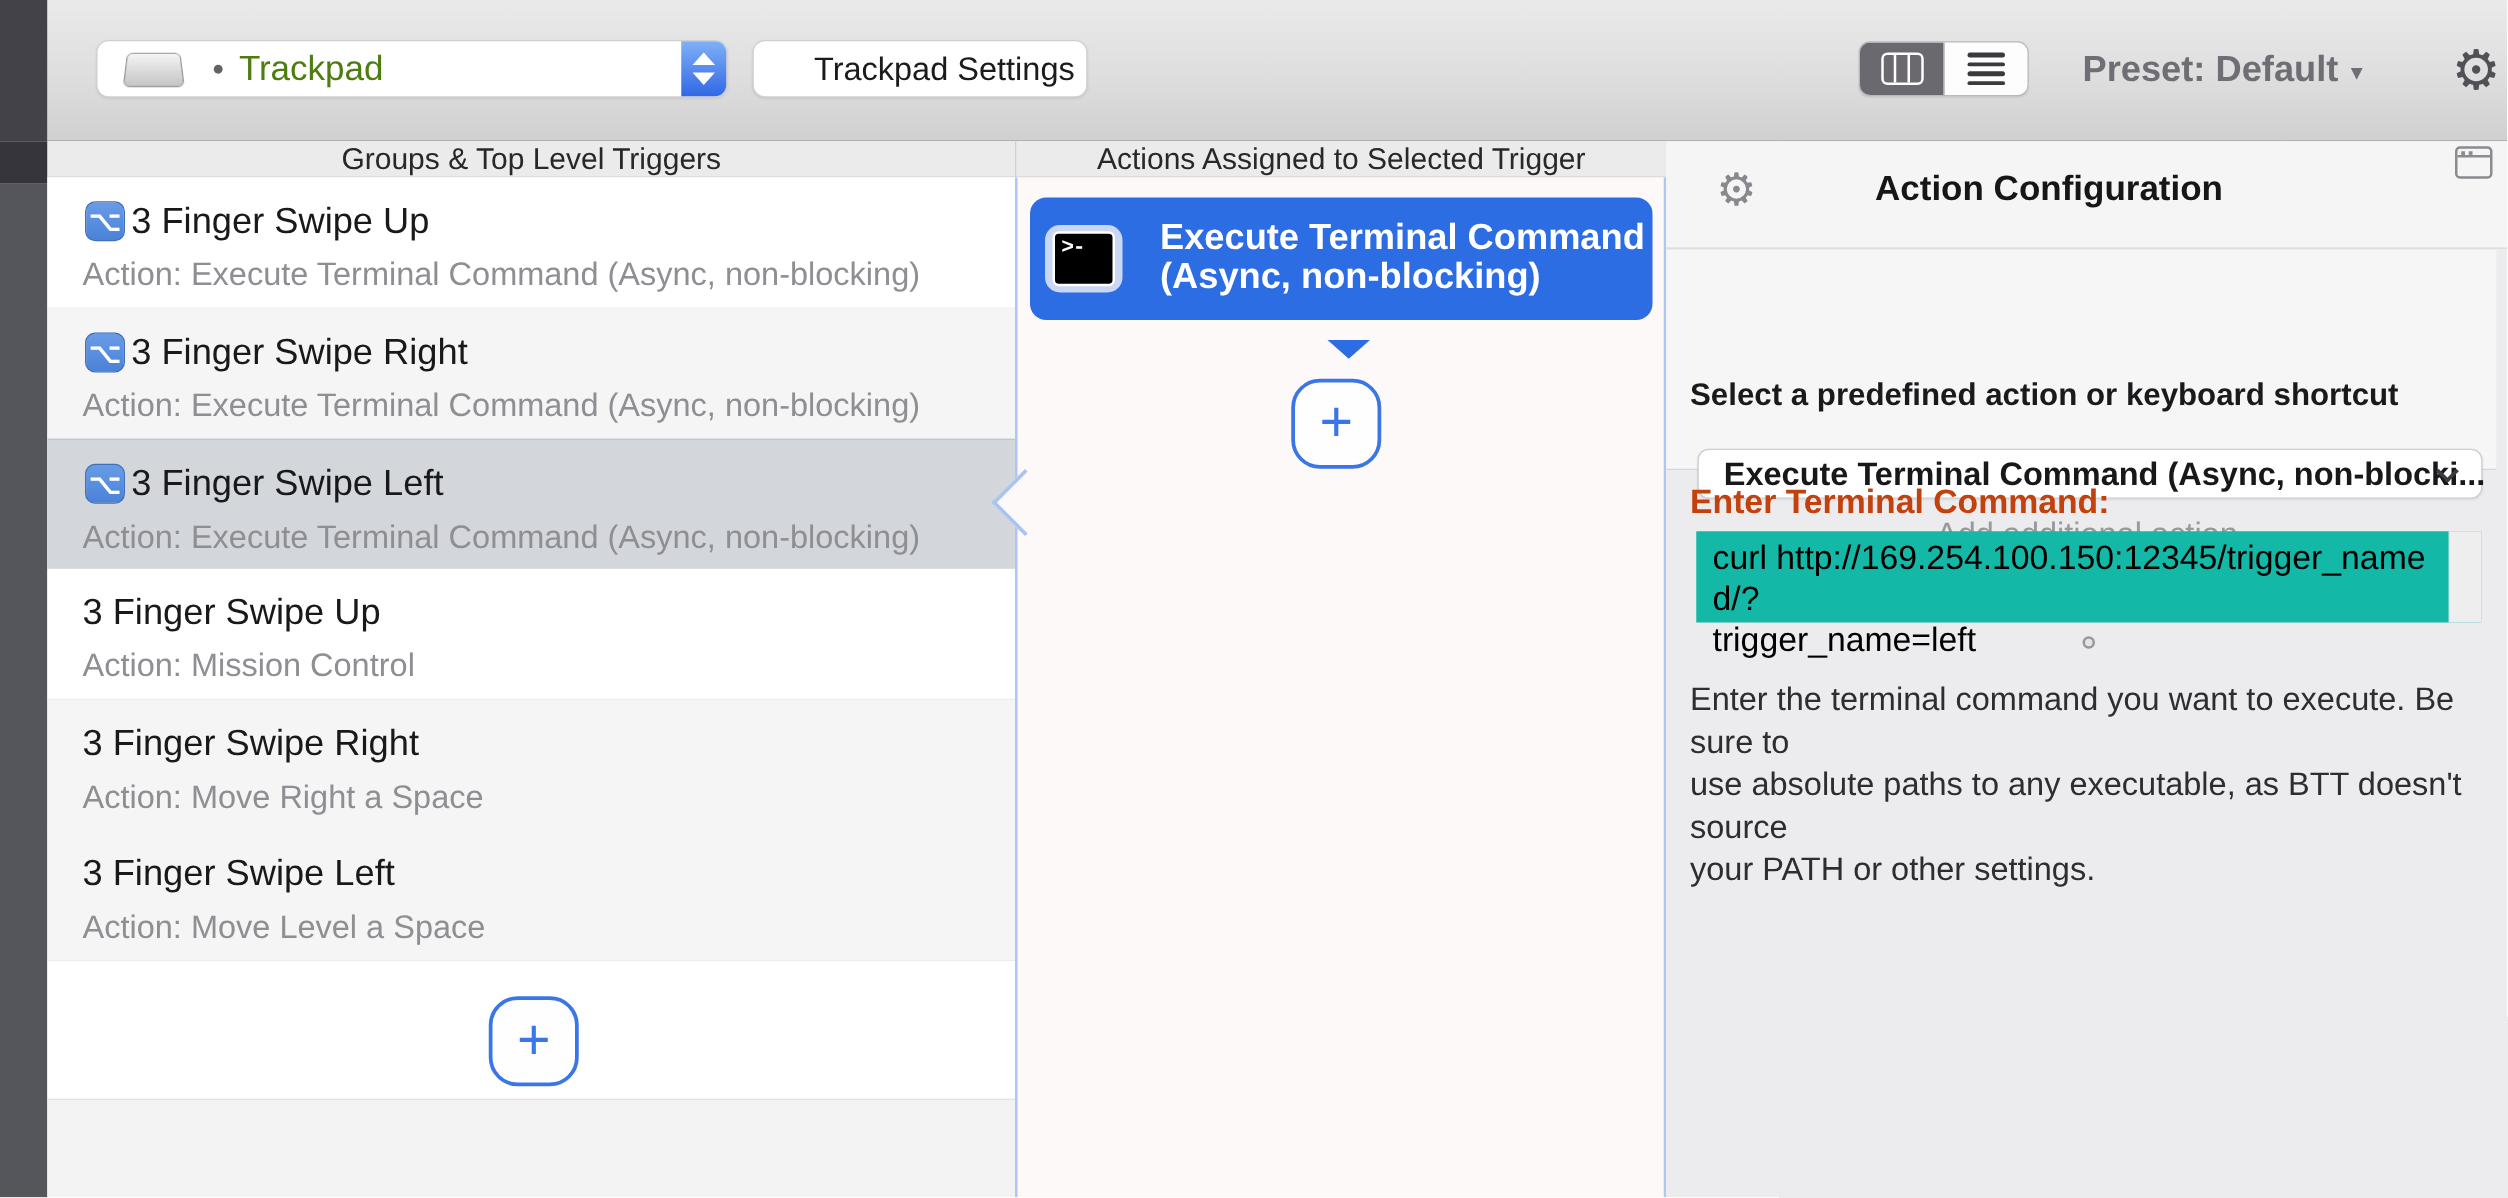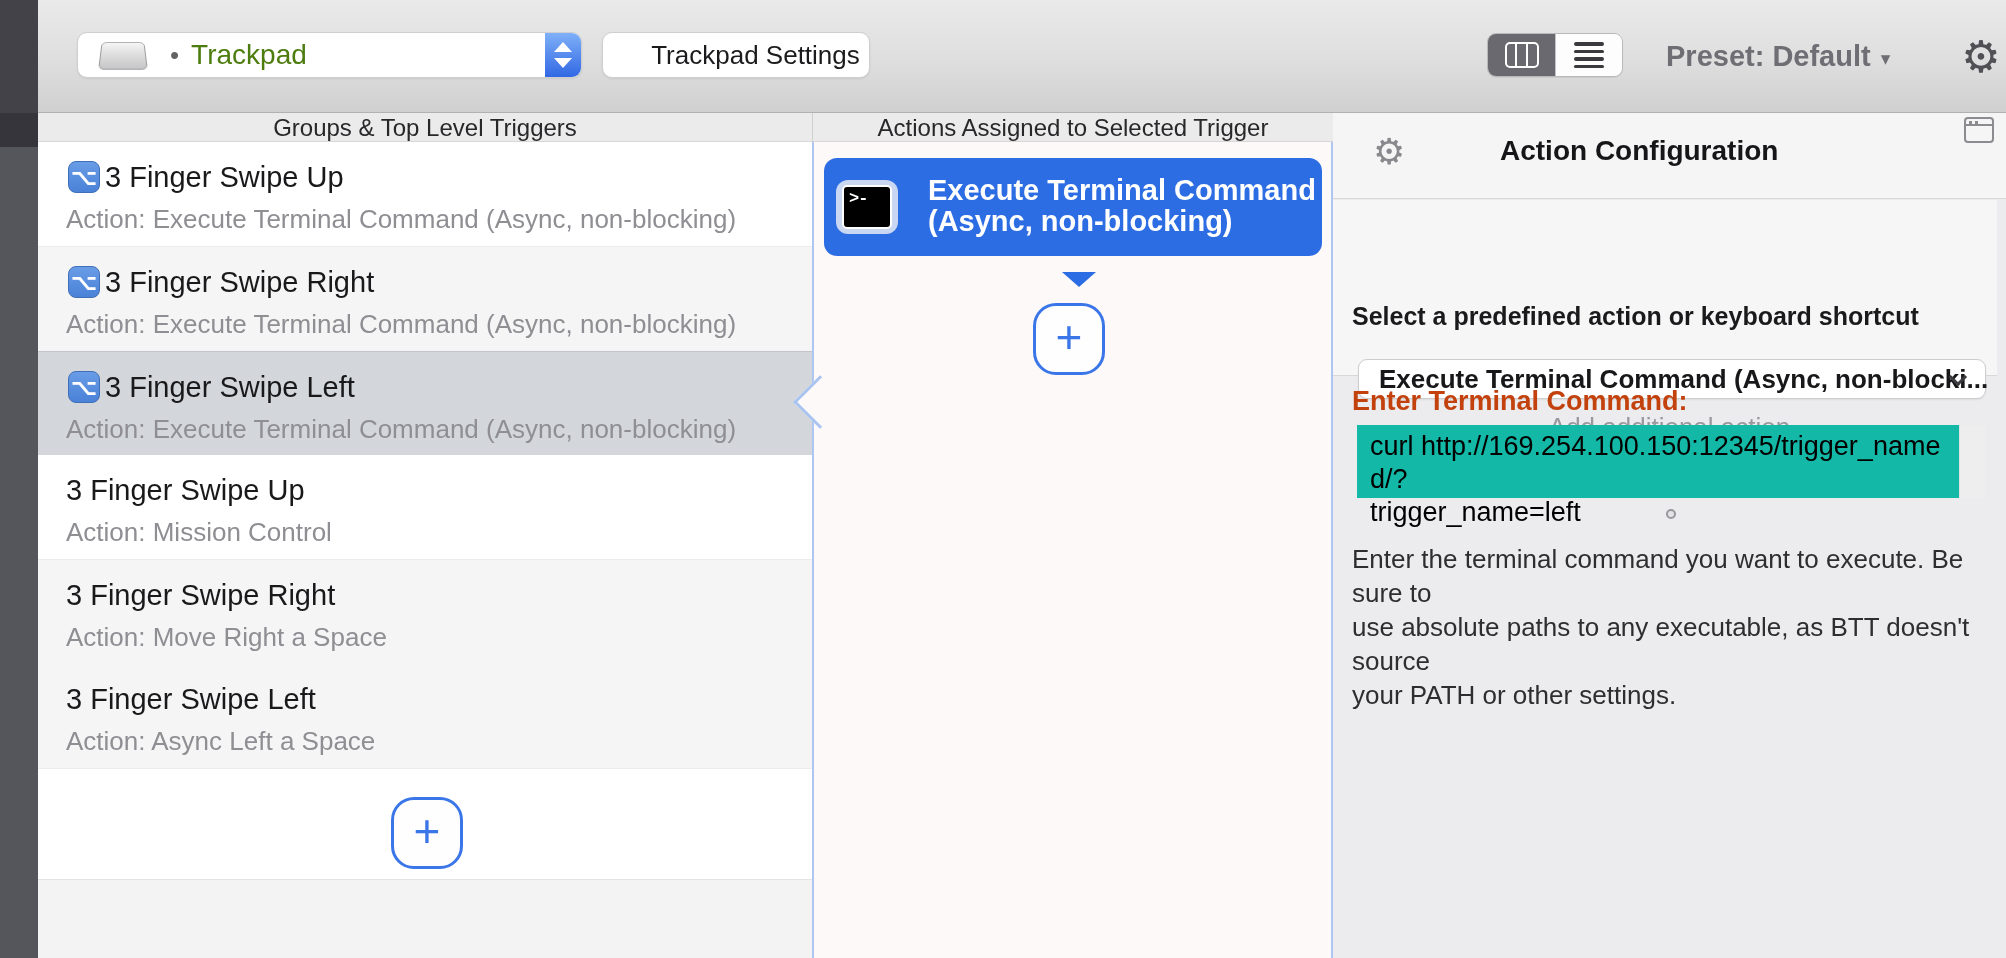--- a/index.html
+++ b/index.html
@@ -225,21 +225,21 @@
       <div class="trow-sub">Action: Mission Control</div>
     </div>
 
     <div class="trow alt" style="top:418px;">
       <div class="trow-title noicon">3 Finger Swipe Right</div>
       <div class="trow-sub">Action: Move Right a Space</div>
     </div>
 
     <div class="trow alt" style="top:522px;">
       <div class="trow-title noicon">3 Finger Swipe Left</div>
-      <div class="trow-sub">Action: Async Left a Space</div>
+      <div class="trow-sub">Action: Move Level a Space</div>
     </div>
 
     <div class="add-row-area">
       <div class="plus-btn left-plus" style="left:353px; top:28px; position:absolute;">
         <span>+</span>
       </div>
     </div>
     <div class="bottom-strip"></div>
   </div>
 

